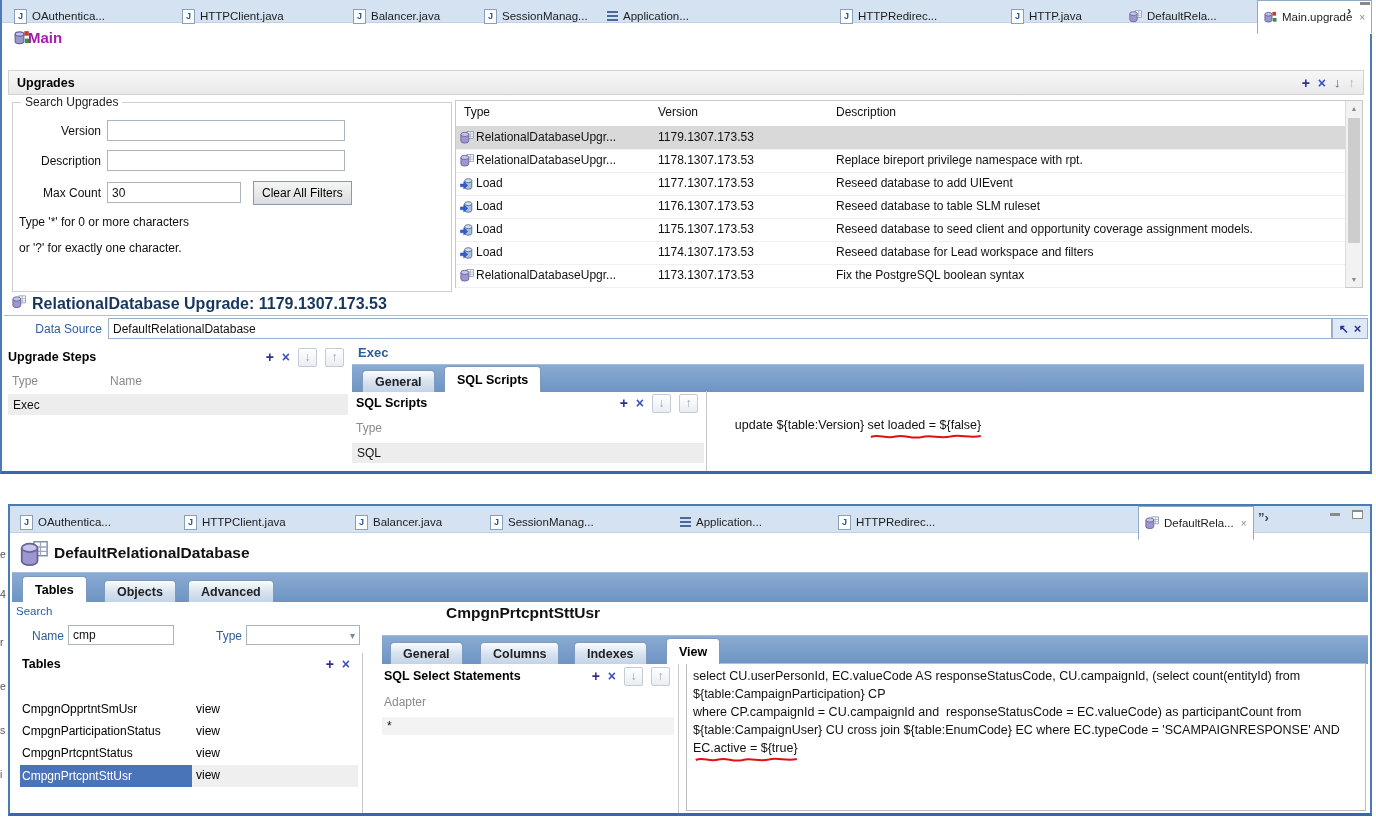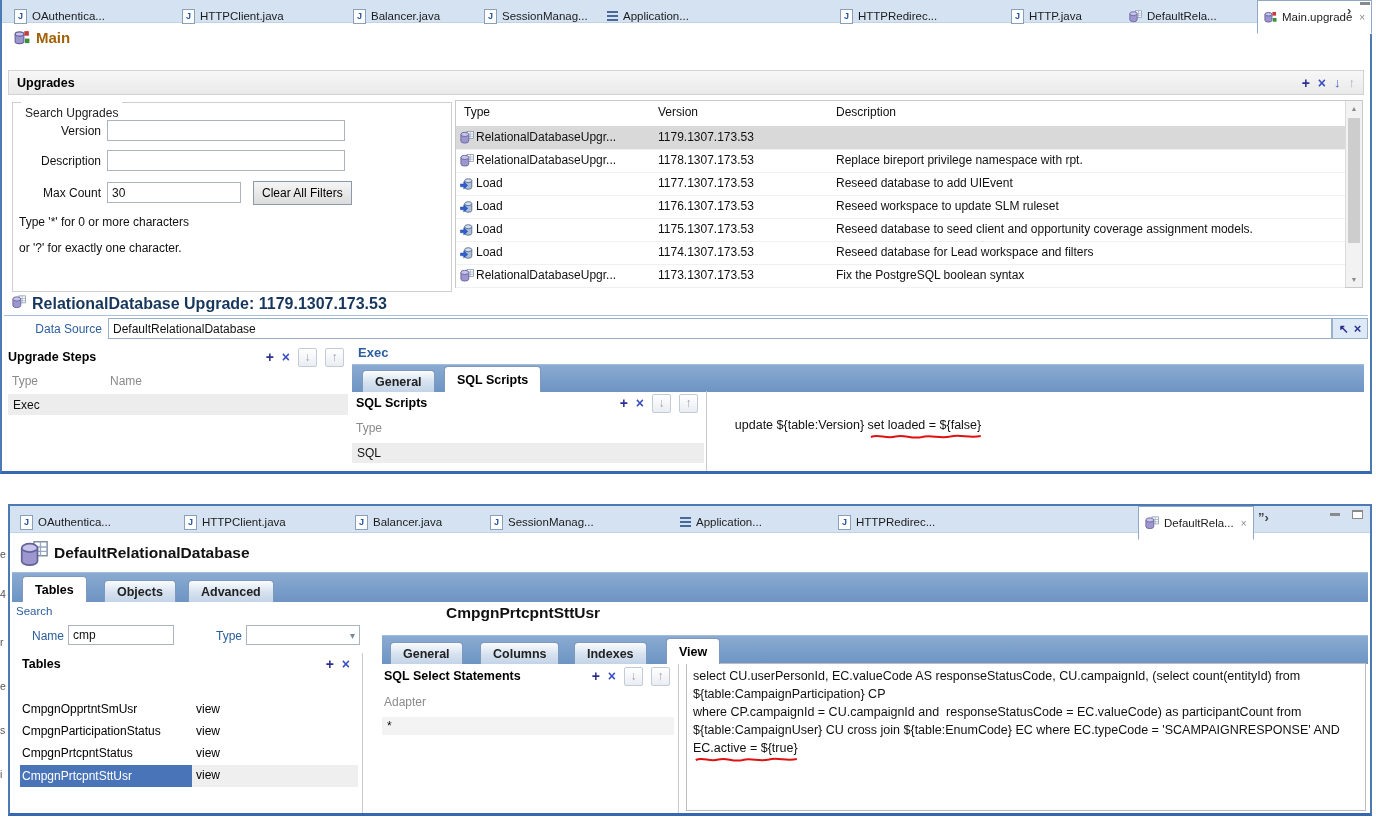--- a/index.html
+++ b/index.html
@@ -127,34 +127,34 @@
         </div>
       <span class="abs chev" style="left:1345px;top:3px">›</span>
       <span class="abs winbtn-min" style="left:1358px;top:2px"></span>
     </div>
 
     <span class="abs icy" style="left:12px;top:30px">
         <svg width="16" height="16">
           <use href="#imain"></use>
         </svg>
       </span>
-    <span class="abs" style="left:34px;top:29px;font-size:15px;font-weight:bold;color:#a16207">Main</span>
+    <span class="abs" style="left:26px;top:29px;font-size:15px;font-weight:bold;color:#a21caf">Main</span>
 
     <div class="abs gray-hdr" style="left:6px;top:70px;width:1356px;height:25px">
       <span>Upgrades</span>
       <span class="tools">
         <span class="tool add">+</span>
         <span class="tool del">×</span>
         <span class="tool dn">↓</span>
         <span class="tool up">↑</span>
       </span>
     </div>
 
     <div class="abs" style="left:10px;top:102px;width:438px;height:188px;border:1px solid #cfcfcf">
-      <span class="abs" style="left:8px;top:-8px;background:#fff;padding:11px 4px;font-size:12px;color:#222">Search Upgrades</span>
+      <span class="abs" style="left:8px;top:-8px;background:#fff;padding:0 4px;font-size:12px;color:#222">Search Upgrades</span>
       <span class="abs" style="left:4px;top:21px;width:84px;text-align:right;font-size:12px;color:#111">Version</span>
       <input class="abs fld" style="left: 94px; top: 17px; width: 238px; height: 21px;" value="">
       <span class="abs" style="left:4px;top:51px;width:84px;text-align:right;font-size:12px;color:#111">Description</span>
       <input class="abs fld" style="left: 94px; top: 47px; width: 238px; height: 21px;" value="">
       <span class="abs" style="left:4px;top:83px;width:84px;text-align:right;font-size:12px;color:#111">Max Count</span>
       <input class="abs fld" style="left: 94px; top: 79px; width: 134px; height: 21px;" value="30">
       <button class="abs" style="left:240px;top:78px;height:24px;font-size:12px;font-family:inherit;background:linear-gradient(#f5f5f5,#dcdcdc);border:1px solid #8a9aac;padding:0 8px">Clear All Filters</button>
       <span class="abs" style="left:6px;top:112px;font-size:12px;color:#111">Type '*' for 0 or more characters</span>
       <span class="abs" style="left:6px;top:138px;font-size:12px;color:#111">or '?' for exactly one character.</span>
     </div>
@@ -196,21 +196,21 @@
         <span class="abs tcell" style="left:380px">Reseed database to add UIEvent</span>
       </div>
       <div class="abs trow" style="top:94px">
         <span class="abs icy" style="left:4px;top:4px">
             <svg width="14" height="15">
               <use href="#iload"></use>
             </svg>
           </span>
         <span class="abs tcell" style="left:20px">Load</span>
         <span class="abs tcell" style="left:202px">1176.1307.173.53</span>
-        <span class="abs tcell" style="left:380px">Reseed workspace to update SLM ruleset</span>
+        <span class="abs tcell" style="left:380px">Reseed database to table SLM ruleset</span>
       </div>
       <div class="abs trow" style="top:117px">
         <span class="abs icy" style="left:4px;top:4px">
             <svg width="14" height="15">
               <use href="#iload"></use>
             </svg>
           </span>
         <span class="abs tcell" style="left:20px">Load</span>
         <span class="abs tcell" style="left:202px">1175.1307.173.53</span>
         <span class="abs tcell" style="left:380px">Reseed database to seed client and opportunity coverage assignment models.</span>

